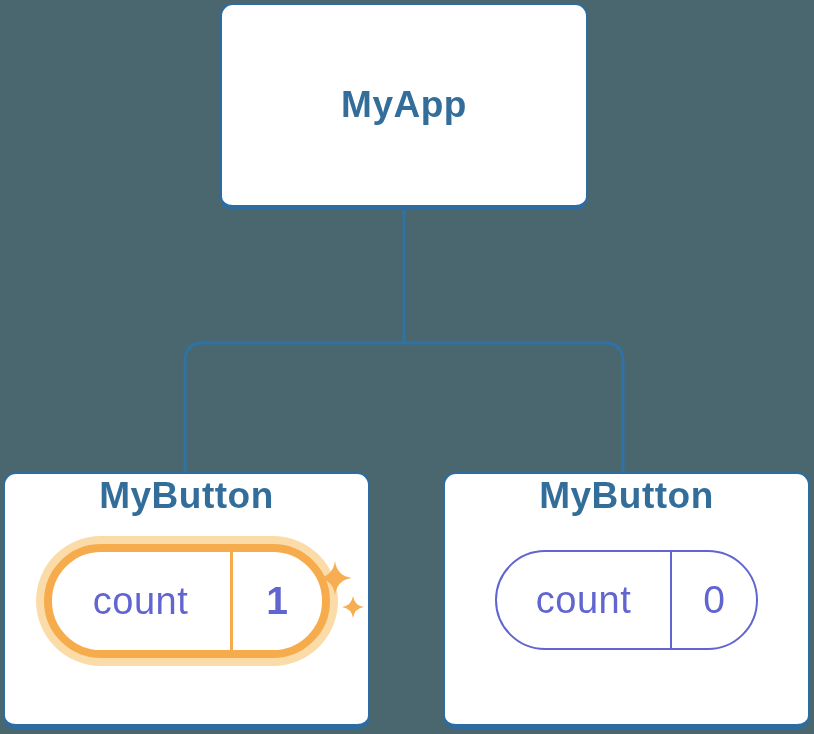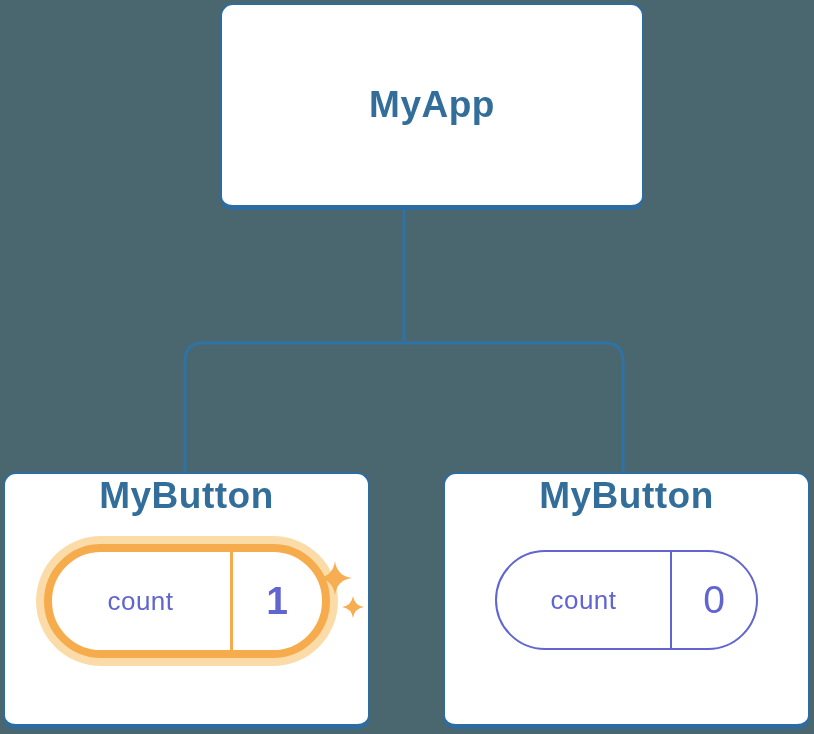--- a/index.html
+++ b/index.html
@@ -38,21 +38,21 @@
     border: 2px solid var(--card-border);
     border-bottom-width: 5px;
     border-radius: 13px;
     display: flex;
     flex-direction: column;
     align-items: center;
     z-index: 1;
   }
   .card-root {
     left: 220px; top: 3px;
-    width: 424px; height: 207px;
+    width: 368px; height: 207px;
     justify-content: center;
   }
   .card-child-left {
     left: 3px; top: 472px;
     width: 367px; height: 257px;
   }
   .card-child-right {
     left: 443px; top: 472px;
     width: 367px; height: 257px;
   }
@@ -95,21 +95,21 @@
   .pill-highlight .pill-divider { width: 3px; background: var(--state-highlight); }
   .pill-normal .pill-divider { width: 2px; background: var(--state-accent); }
   .pill-cell-value {
     flex: 1;
     display: flex;
     align-items: center;
     justify-content: center;
   }
   .state-name {
     color: var(--state-accent);
-    font-size: 26px;
+    font-size: 38px;
     font-weight: 400;
     letter-spacing: 0.5px;
   }
   .state-value {
     color: var(--state-accent);
     font-size: 39px;
     font-weight: 400;
   }
   .state-value-bold { font-weight: 700; }
   .sparkles-svg {

